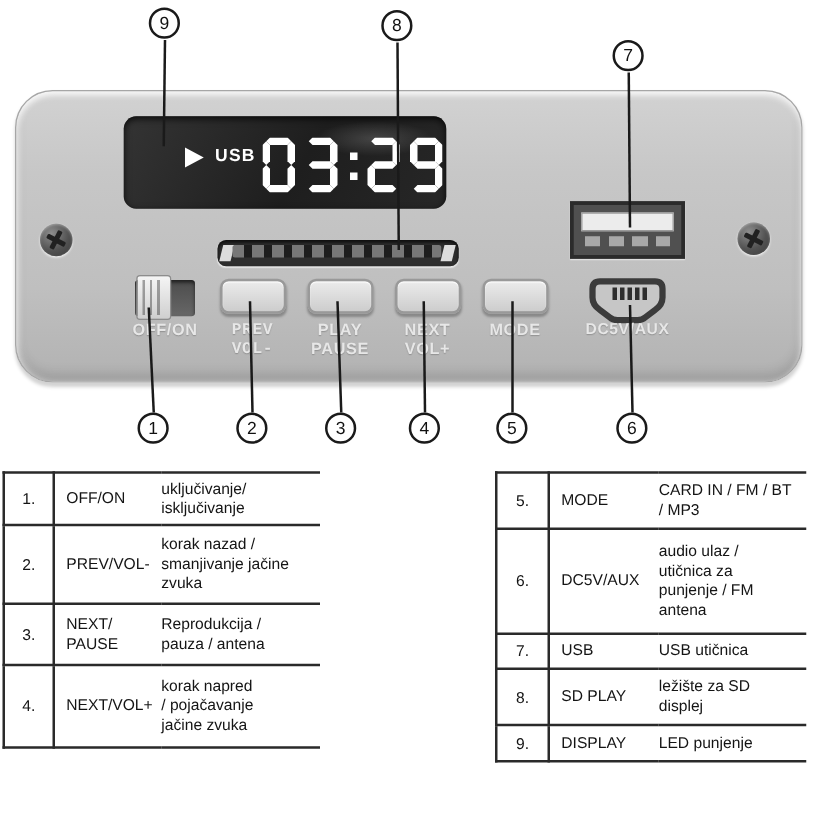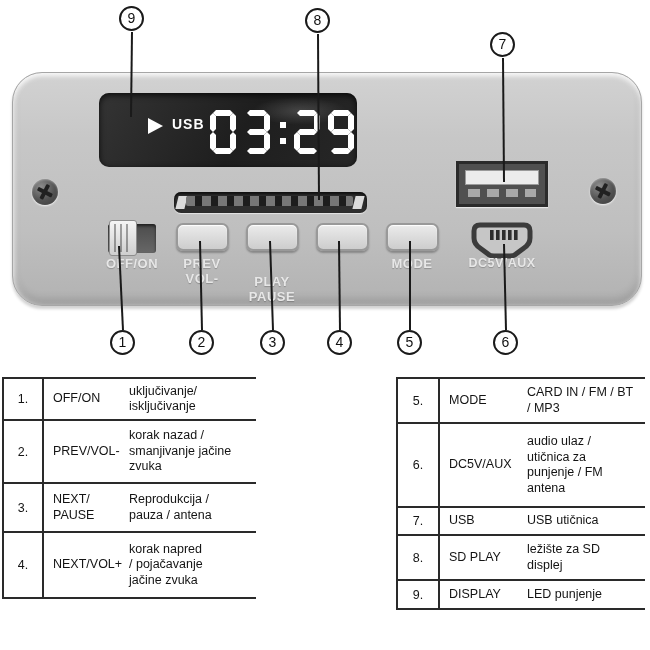--- a/index.html
+++ b/index.html
@@ -48,21 +48,21 @@
 
   .key{position:absolute;top:150px;width:53px;height:28px;border-radius:7px;
     background:linear-gradient(180deg,#ebebeb,#cdcdcd);
     border:2px solid #999;box-sizing:border-box;
     box-shadow:0 2px 2px rgba(0,0,0,.28), inset 0 1px 1px #fff;}
   .k1{left:163px;} .k2{left:233px;} .k3{left:303px;} .k4{left:373px;}
 
   .klabel{position:absolute;width:84px;text-align:center;color:#e7e7e7;font-weight:bold;
     font-size:13px;line-height:15px;letter-spacing:.5px;text-shadow:0 1px 1px rgba(0,0,0,.22);}
   .klabel{top:183px;}
-  .lb0{left:77px;} .lb1{left:147px;} .lb2{left:217px;margin-top:18px;} .lb3{left:287px;} .lb4{left:357px;}
+  .lb0{left:77px;} .lb1{left:147px;font-family:Liberation Mono, monospace;} .lb2{left:217px;} .lb3{left:287px;} .lb4{left:357px;}
   .lb5{left:447px;font-size:12.5px;}
 
   .screw{position:absolute;width:26px;height:26px;border-radius:50%;
     background:radial-gradient(circle at 35% 30%,#8d8d8d,#525252 55%,#3a3a3a 100%);
     box-shadow:0 1px 2px rgba(255,255,255,.8), inset 0 1px 2px rgba(255,255,255,.35);}
   .screw::before,.screw::after{content:'';position:absolute;left:50%;top:50%;width:16px;height:3.5px;
     background:#212121;border-radius:1px;}
   .screw::before{transform:translate(-50%,-50%) rotate(27deg);}
   .screw::after{transform:translate(-50%,-50%) rotate(117deg);}
   .screw.left{left:19px;top:106px;} .screw.right{left:577px;top:105px;}
@@ -156,20 +156,24 @@
       <span>OFF/ON</span>
     </div>
     <div class="klabel lb1">
       <div>PREV</div>
       <div>VOL-</div>
     </div>
     <div class="klabel lb2">
       <div>PLAY</div>
       <div>PAUSE</div>
     </div>
+    <div class="klabel lb3">
+      <div>NEXT</div>
+      <div>VOL+</div>
+    </div>
     <div class="klabel lb4">
       <div>MODE</div>
     </div>
     <div class="klabel lb5">
       <span>DC5V/AUX</span>
     </div>
 
     <div class="screw left"></div>
     <div class="screw right"></div>
   </div>

